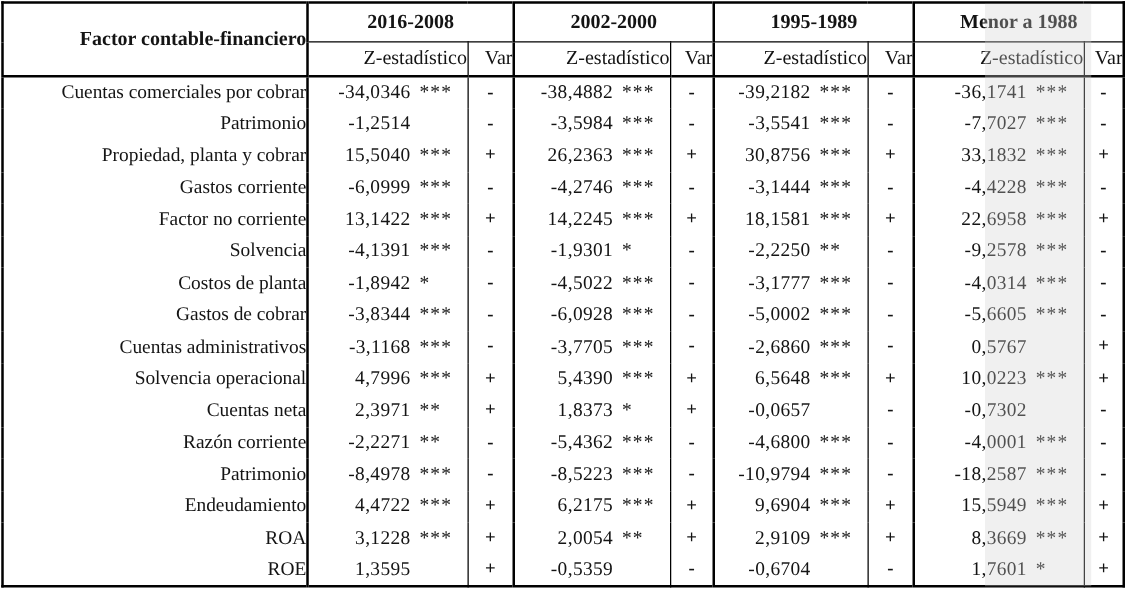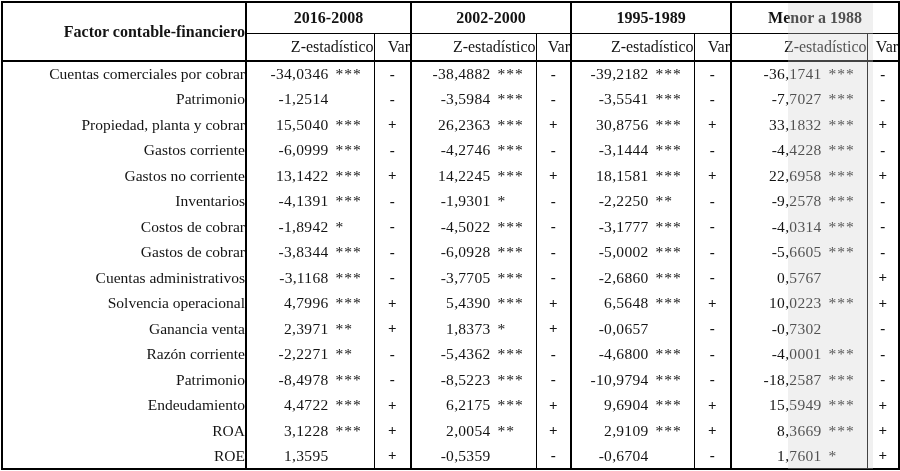--- a/index.html
+++ b/index.html
@@ -235,21 +235,21 @@
           <td class="vcell">-</td>
           <td class="zcell">
             <span class="inner">
               <span class="num">-4,4228</span>
               <span class="sig">***</span>
             </span>
           </td>
           <td class="vcell">-</td>
         </tr>
         <tr>
-          <td class="factor">Gastos no corriente</td>
+          <td class="factor">Factor no corriente</td>
           <td class="zcell">
             <span class="inner">
               <span class="num">13,1422</span>
               <span class="sig">***</span>
             </span>
           </td>
           <td class="vcell">+</td>
           <td class="zcell">
             <span class="inner">
               <span class="num">14,2245</span>
@@ -266,21 +266,21 @@
           <td class="vcell">+</td>
           <td class="zcell">
             <span class="inner">
               <span class="num">22,6958</span>
               <span class="sig">***</span>
             </span>
           </td>
           <td class="vcell">+</td>
         </tr>
         <tr>
-          <td class="factor">Inventarios</td>
+          <td class="factor">Solvencia</td>
           <td class="zcell">
             <span class="inner">
               <span class="num">-4,1391</span>
               <span class="sig">***</span>
             </span>
           </td>
           <td class="vcell">-</td>
           <td class="zcell">
             <span class="inner">
               <span class="num">-1,9301</span>
@@ -297,21 +297,21 @@
           <td class="vcell">-</td>
           <td class="zcell">
             <span class="inner">
               <span class="num">-9,2578</span>
               <span class="sig">***</span>
             </span>
           </td>
           <td class="vcell">-</td>
         </tr>
         <tr>
-          <td class="factor">Costos de cobrar</td>
+          <td class="factor">Costos de planta</td>
           <td class="zcell">
             <span class="inner">
               <span class="num">-1,8942</span>
               <span class="sig">*</span>
             </span>
           </td>
           <td class="vcell">-</td>
           <td class="zcell">
             <span class="inner">
               <span class="num">-4,5022</span>
@@ -421,21 +421,21 @@
           <td class="vcell">+</td>
           <td class="zcell">
             <span class="inner">
               <span class="num">10,0223</span>
               <span class="sig">***</span>
             </span>
           </td>
           <td class="vcell">+</td>
         </tr>
         <tr>
-          <td class="factor">Ganancia venta</td>
+          <td class="factor">Cuentas neta</td>
           <td class="zcell">
             <span class="inner">
               <span class="num">2,3971</span>
               <span class="sig">**</span>
             </span>
           </td>
           <td class="vcell">+</td>
           <td class="zcell">
             <span class="inner">
               <span class="num">1,8373</span>

